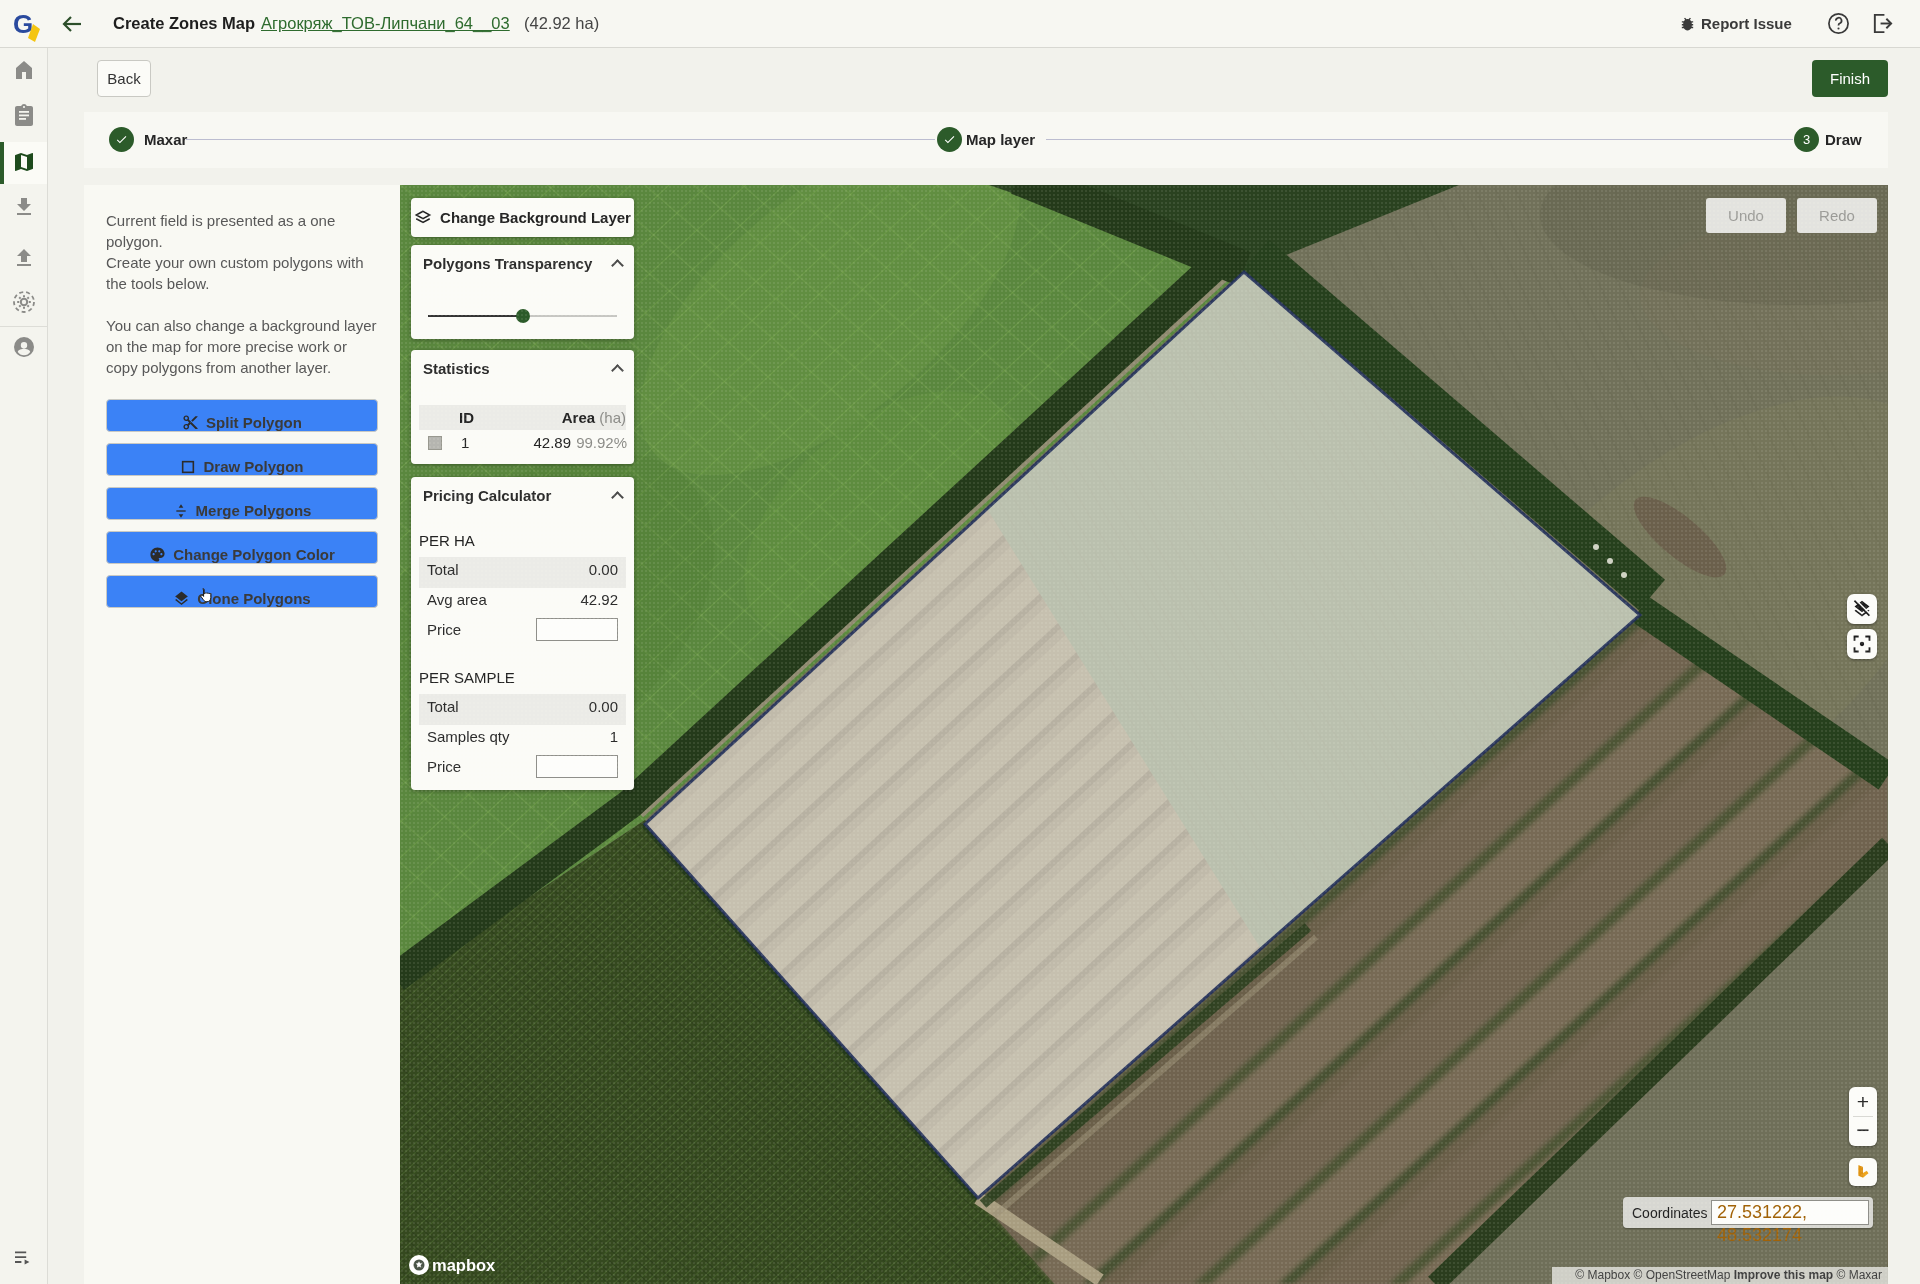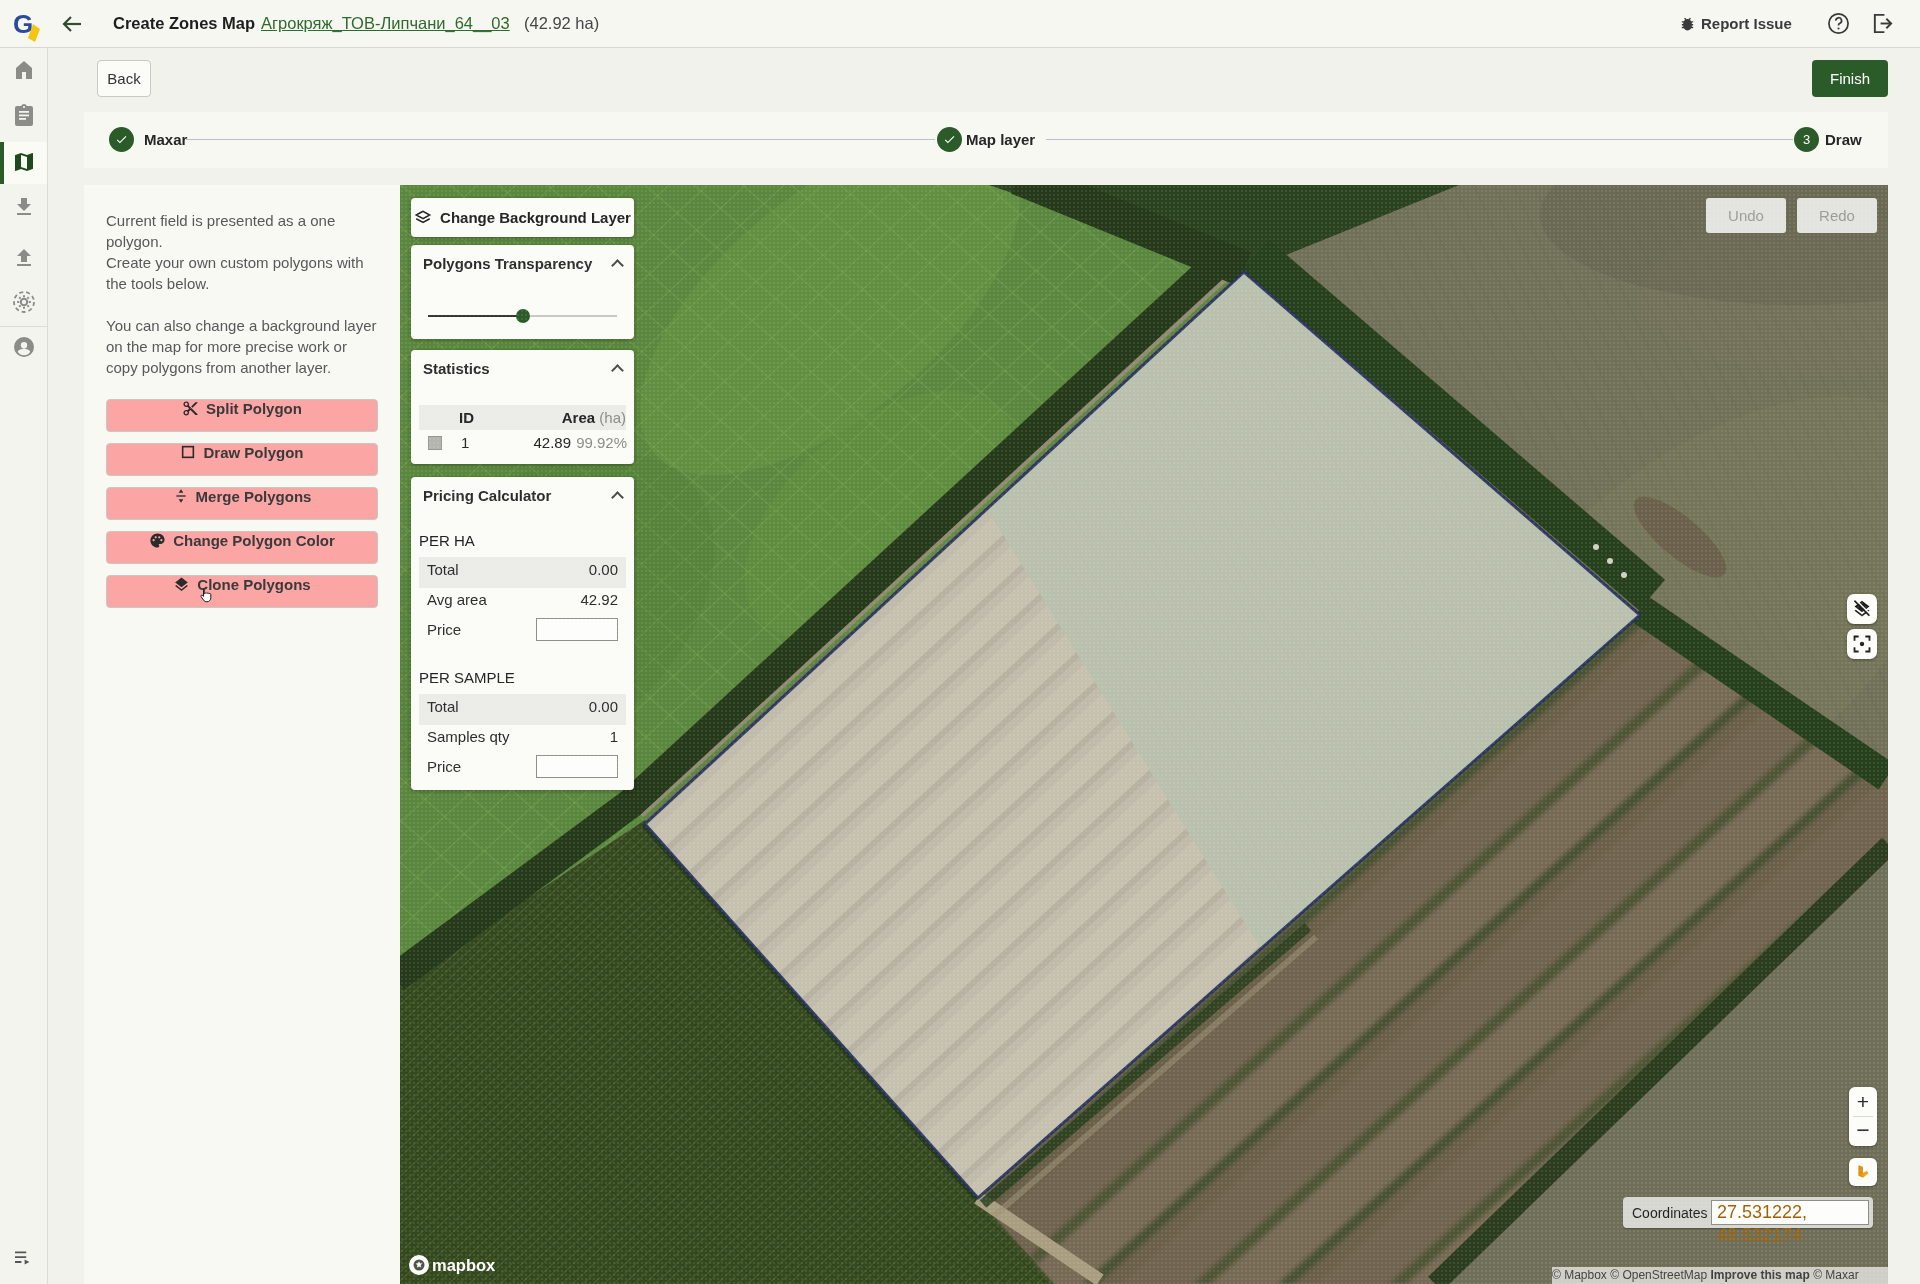--- a/index.html
+++ b/index.html
@@ -8,21 +8,21 @@
 #side{left:0;top:48px;width:48px;height:1236px;background:#f4f4ee;border-right:1px solid #dcdcd6;z-index:19}
 .sic{position:absolute;left:12px;width:24px;height:24px}
 #btnBack{left:97px;top:60px;width:54px;height:37px;background:#fbfbf7;border:1px solid #c9c9c3;border-radius:4px;font-size:15px;color:#333;text-align:center;line-height:35px}
 #btnFinish{left:1812px;top:60px;width:76px;height:37px;background:#2c5b2a;border-radius:4px;font-size:15px;color:#fff;text-align:center;line-height:37px}
 #step{left:84px;top:112px;width:1804px;height:56px;background:#f8f8f3;z-index:5}
 .stc{position:absolute;top:15px;width:25px;height:25px;border-radius:50%;background:#2c5b2a;color:#fff;text-align:center;line-height:25px;font-size:13px}
 .stl{position:absolute;top:19px;font-size:15px;font-weight:bold;color:#262626}
 .stline{position:absolute;top:27px;height:1px;background:#bcbdd0}
 #lpanel{left:84px;top:185px;width:316px;height:1099px;background:#f9f9f3;z-index:4}
 #ltext{position:absolute;left:22px;top:25px;width:276px;font-size:15px;line-height:21px;color:#585858}
-.lbtn{position:absolute;left:22px;width:272px;height:33px;background:#fca5a5;border:1px solid #c9c9c3;border-radius:4px;font-size:15px;font-weight:bold;color:#3a3a3a;display:flex;align-items:flex-start;justify-content:center;gap:7px}
+.lbtn{position:absolute;left:22px;width:272px;height:33px;background:#3b82f6;border:1px solid #c9c9c3;border-radius:4px;font-size:15px;font-weight:bold;color:#3a3a3a;display:flex;align-items:flex-end;justify-content:center;gap:7px}
 #map{left:400px;top:185px;width:1488px;height:1099px;z-index:3;overflow:hidden}
 #dith{position:absolute;left:0;top:0;width:1488px;height:1099px;background-image:radial-gradient(rgba(255,255,240,.5) 1px,transparent 1.2px);background-size:4px 4px;opacity:.18;pointer-events:none;z-index:5}
 .mpanel{position:absolute;background:#fbfbf7;border-radius:4px;box-shadow:0 1px 4px rgba(0,0,0,.35)}
 .mtitle{position:absolute;left:12px;top:10px;font-size:15px;font-weight:bold;color:#2b2b2b}
 .chev{position:absolute;right:12px;top:16px;width:9px;height:9px;border-left:2px solid #4a4a4a;border-top:2px solid #4a4a4a;transform:rotate(45deg)}
 .prow{position:absolute;left:8px;width:207px;height:31px;font-size:15px;color:#2b2b2b}
 .prow .pl{position:absolute;left:8px;top:4px}
 .prow .pv{position:absolute;right:8px;top:4px}
 .gbg{background:#ebebe7}
 .pinput{position:absolute;right:8px;top:1px;width:82px;height:23px;background:#fdfdfb;border:1px solid #8f8f8a}
@@ -198,21 +198,21 @@
 <div class="abs" style="left:1223px;top:1012px;width:250px;height:31px;background:#d7d7d2;border-radius:4px;box-shadow:0 1px 2px rgba(0,0,0,.3)">
 <div class="abs" style="left:9px;top:8px;font-size:14px;color:#1f1f1f">Coordinates</div>
 <div class="abs" style="left:88px;top:3px;width:158px;height:25px;background:#fdfdfb;border:1px solid #8f8f8a;font-size:18px;line-height:23px;padding-left:5px;color:#a16207">27.531222, 48.532174</div>
 </div>
 <svg class="abs" style="left:8px;top:1068px" width="100" height="24" viewBox="0 0 100 24">
 <circle cx="11" cy="12" r="10" fill="#fff"></circle>
       <circle cx="11" cy="12" r="5.5" fill="#4a5548"></circle>
       <path d="M11 8.2l1 2.1 2.2.3-1.6 1.6.4 2.2-2-1-2 1 .4-2.2-1.6-1.6 2.2-.3z" fill="#fff"></path>
 <text x="24" y="18" font-family="Liberation Sans" font-size="16.5" font-weight="bold" fill="#fff">mapbox</text>
 </svg>
-<div class="abs" style="right:0;bottom:0;width:336px;height:17px;background:rgba(224,224,218,.85);font-size:12px;color:#3f3f3f;line-height:17px;padding-right:6px">© Mapbox © OpenStreetMap <b>Improve this map</b> © Maxar</div>
+<div class="abs" style="right:0;bottom:0;width:336px;height:17px;background:rgba(224,224,218,.85);font-size:12px;color:#3f3f3f;line-height:17px;text-align:right;padding-right:6px">© Mapbox © OpenStreetMap <b>Improve this map</b> © Maxar</div>
 </div>
 
 <div class="abs" id="top">
 <svg class="abs" style="left:12px;top:9px" width="30" height="34" viewBox="0 0 30 34">
  <text x="1" y="24" font-family="Liberation Sans" font-size="26" font-weight="bold" fill="#2a4a9e">G</text>
  <path d="M21 15 L28 20 L23 33 L16 29 Z" fill="#f4c511"></path>
 </svg>
 <svg class="abs" style="left:60px;top:12px" width="24" height="24" viewBox="0 0 24 24" fill="none" stroke="#2d4f2b" stroke-width="2.2">
       <path d="M21 12 H4"></path>
       <path d="M11 5 L4 12 L11 19"></path>

